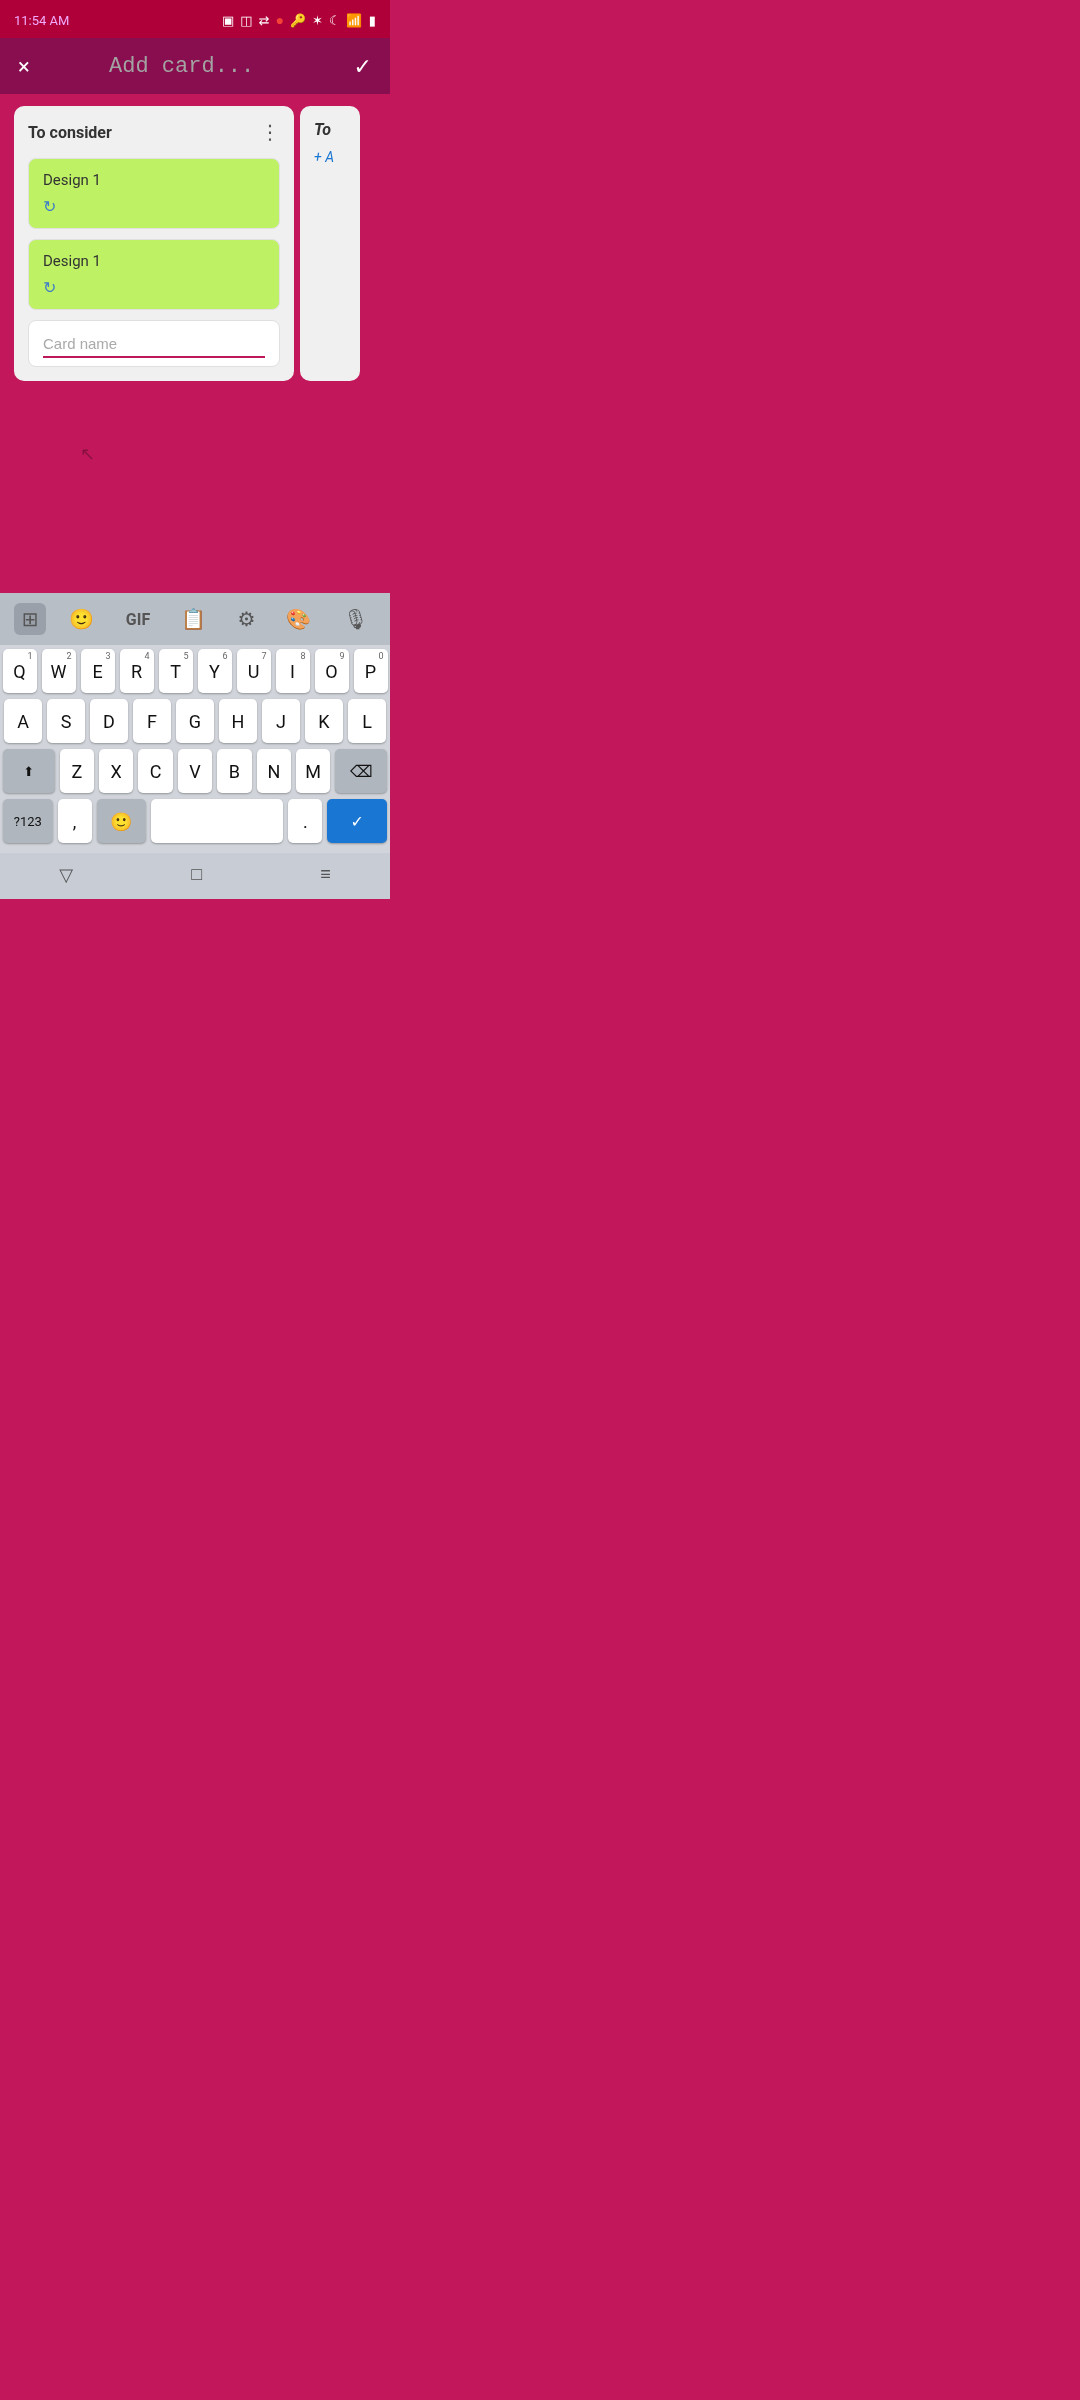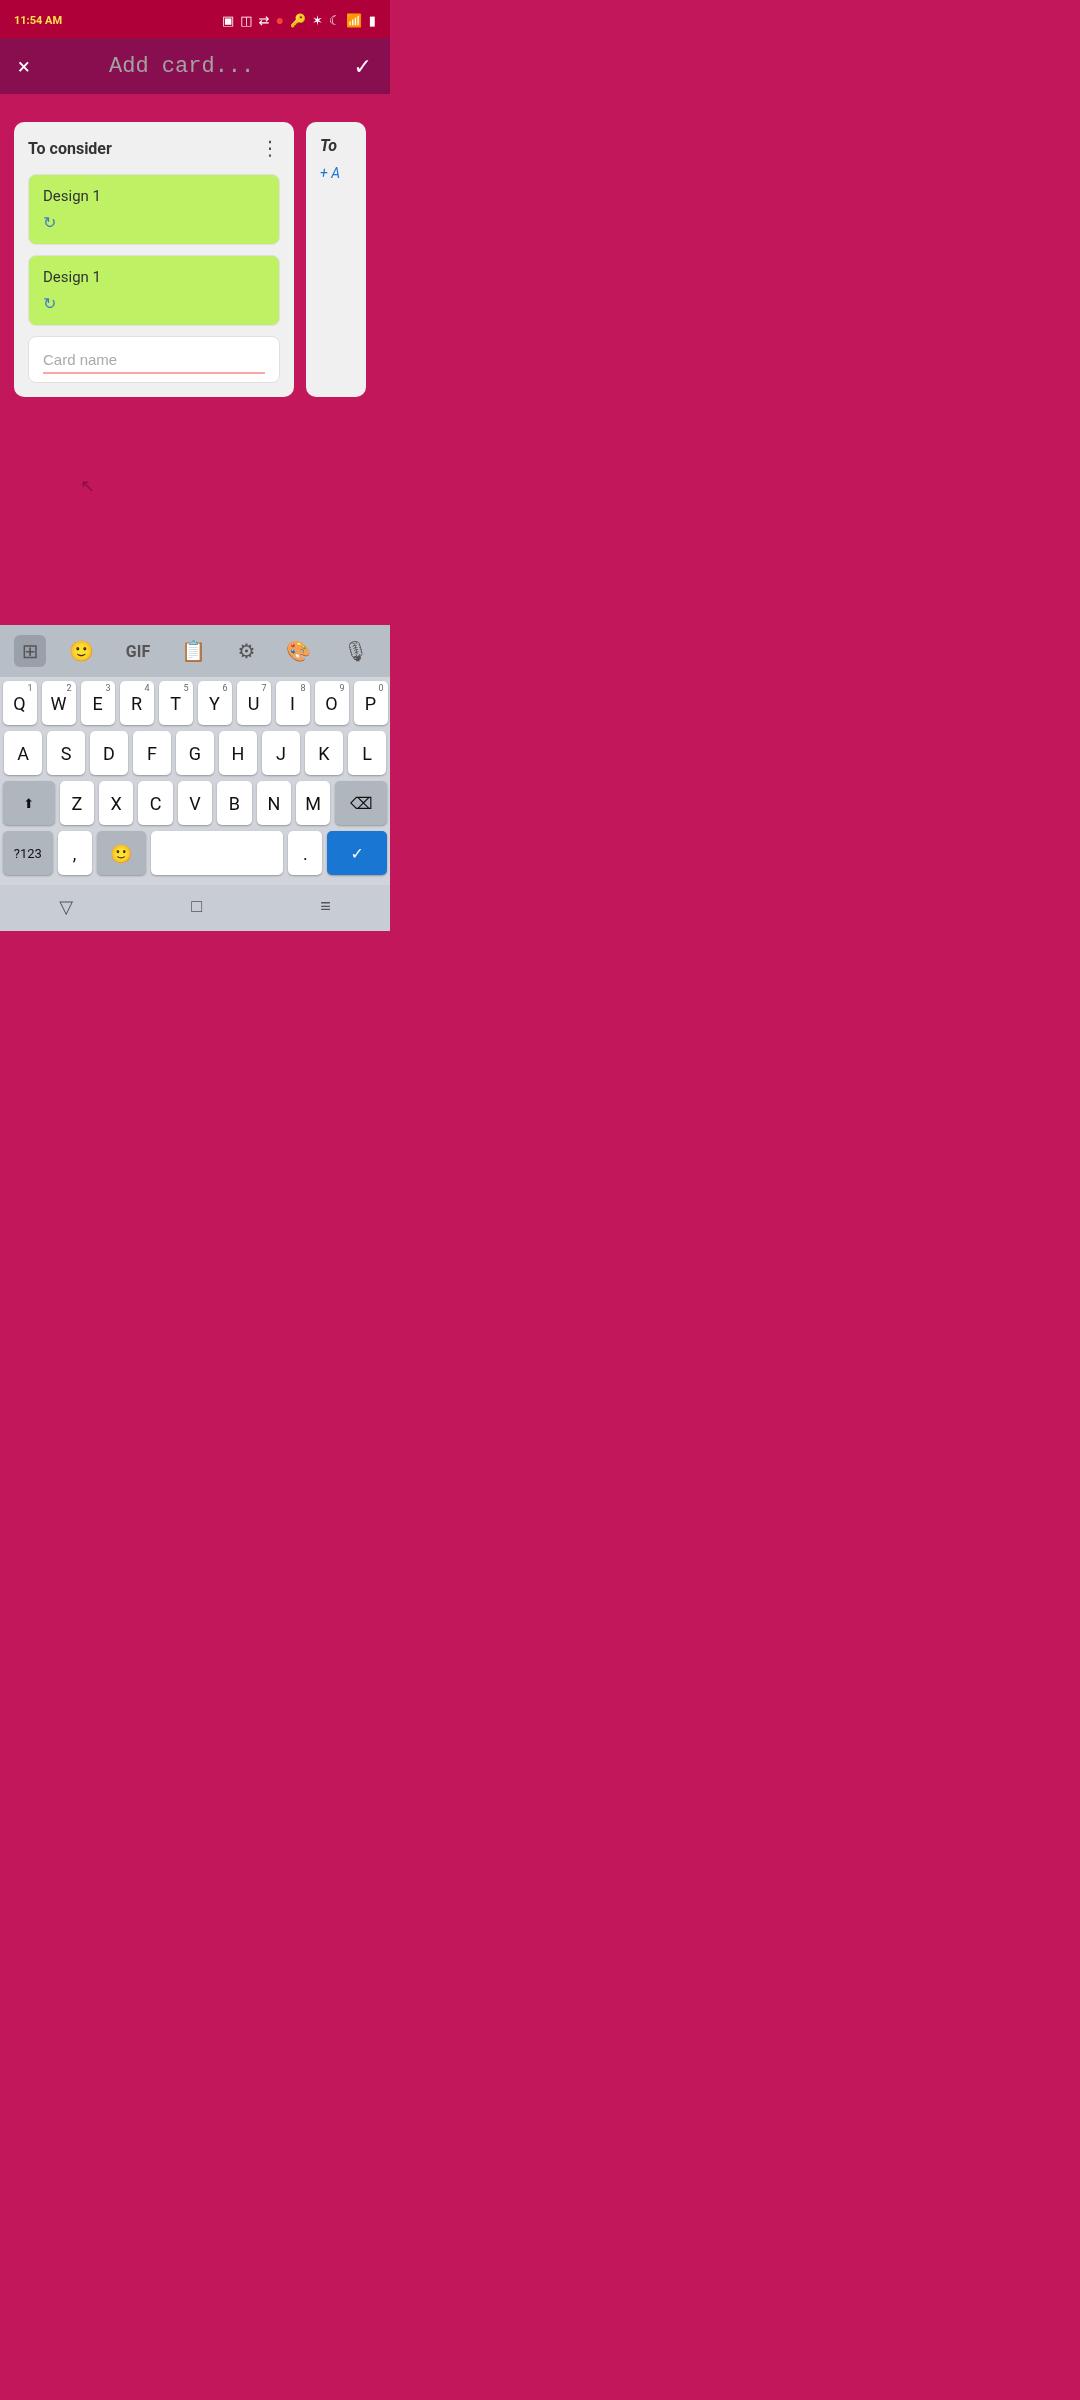--- a/index.html
+++ b/index.html
@@ -16,23 +16,23 @@
     
     .status-bar {
       background: #b0003a;
       display: flex;
       justify-content: space-between;
       align-items: center;
       padding: 8px 14px 6px 14px;
       height: 38px;
     }
     .status-time {
-      font-size: 11px;
-      font-weight: 700;
-      color: #fde047;
+      font-size: 13px;
+      font-weight: 400;
+      color: #f0abfc;
     }
     .status-icons {
       display: flex;
       align-items: center;
       gap: 6px;
     }
     .status-icon {
       color: white;
       font-size: 13px;
     }
@@ -64,22 +64,22 @@
       color: white;
       font-size: 22px;
       cursor: pointer;
     }
 
     
     .main-content {
       background: #c2185b;
       display: flex;
       flex-direction: row;
-      gap: 12px;
-      padding: 28px 14px;
+      gap: 6px;
+      padding: 12px 14px;
       overflow-x: hidden;
     }
 
     
     .column-card {
       background: #f0f0f0;
       border-radius: 10px;
       padding: 14px;
       min-width: 280px;
       flex-shrink: 0;
@@ -122,21 +122,21 @@
     
     .add-card-input-container {
       background: white;
       border-radius: 8px;
       padding: 12px 14px 8px 14px;
       border: 1px solid #e0e0e0;
     }
     .add-card-input {
       width: 100%;
       border: none;
-      border-bottom: 2px solid #fca5a5;
+      border-bottom: 2px solid #be185d;
       outline: none;
       font-size: 15px;
       color: #6d28d9;
       padding: 2px 0 4px 0;
       background: transparent;
     }
     .add-card-input::placeholder {
       color: #aaa;
     }
 

